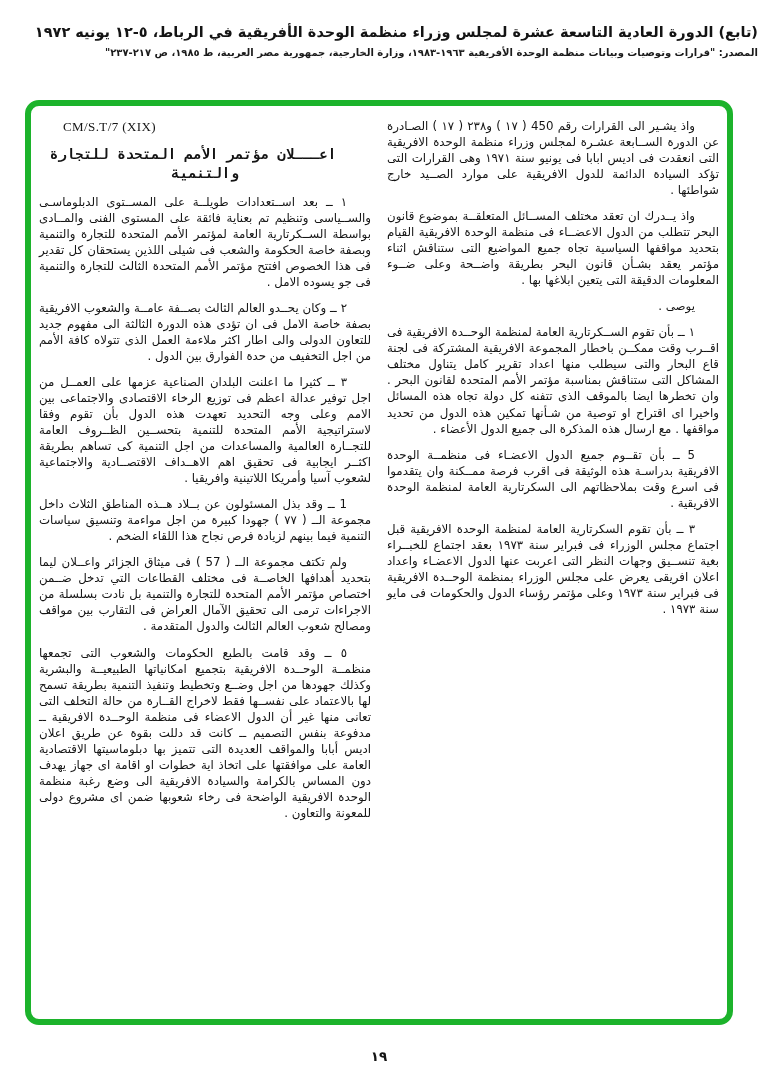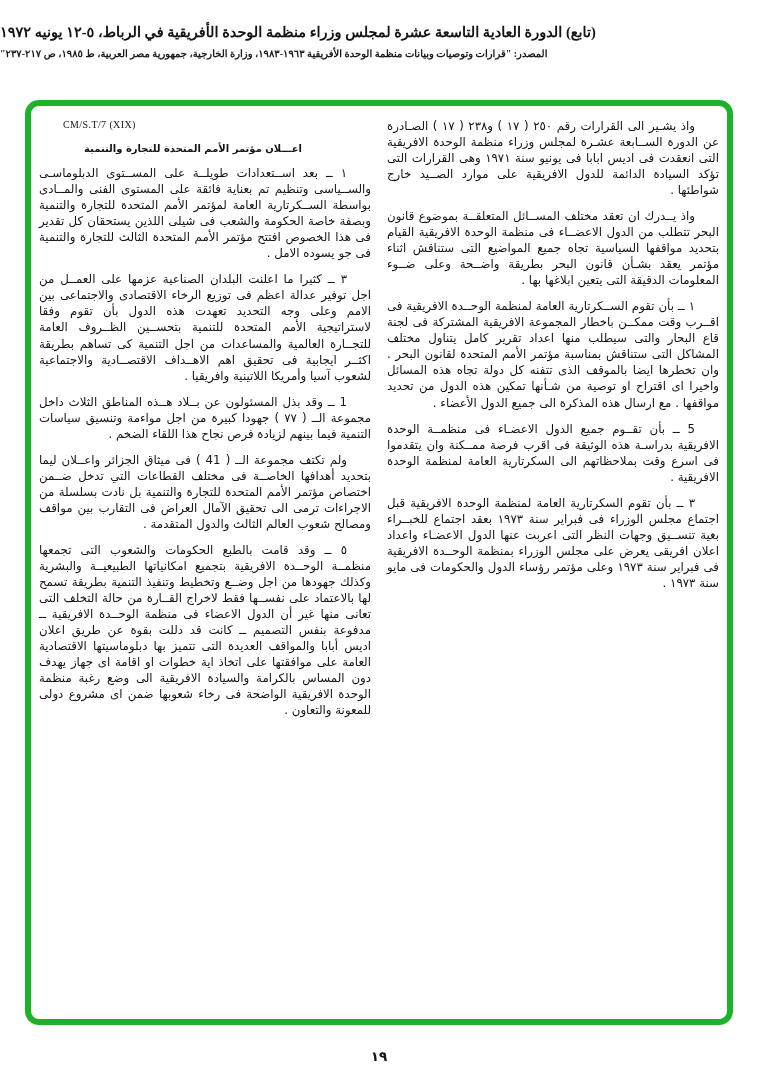--- a/index.html
+++ b/index.html
@@ -6,23 +6,22 @@
   body {
     width:758px; height:1078px;
     background:#ffffff;
     color:#141414;
     font-family:"DejaVu Sans", sans-serif;
     position:relative;
     overflow:hidden;
   }
   .header {
     direction:rtl;
-    text-align:left;
+    text-align:right;
     padding-top:24px;
-    font-family:Liberation Serif, serif;
   }
   .header-line1 {
     font-size:14.5px;
     font-weight:bold;
     letter-spacing:0.2px;
   }
   .header-line2 {
     font-size:10px;
     font-weight:bold;
     margin-top:7px;
@@ -55,31 +54,32 @@
   }
   .col p {
     margin:0 0 10px 0;
     text-indent:24px;
   }
   .col p.flush { text-indent:0; }
   .doc-ref {
     direction:ltr;
     text-align:left;
     font-family:"Liberation Serif", serif;
-    font-size:10px;
+    font-size:13px;
     margin:8px 0 10px 2px;
     text-indent:0;
     letter-spacing:0.4px;
   }
   .doc-title {
     text-align:center;
     font-weight:bold;
-    font-size:10px;
+    font-size:14px;
     margin:0 0 14px 0;
     text-indent:0;
+    font-family:Liberation Mono, monospace;
   }
   .page-number {
     position:absolute;
     left:0; bottom:14px;
     width:100%;
     text-align:center;
     font-size:13.5px;
     font-weight:bold;
   }
 </style>
@@ -88,33 +88,35 @@
 
 <div class="header">
   <div class="header-line1">(تابع) الدورة العادية التاسعة عشرة لمجلس وزراء منظمة الوحدة الأفريقية في الرباط، ٥-١٢ يونيه ١٩٧٢</div>
   <div class="header-line2">المصدر: "قرارات وتوصيات وبيانات منظمة الوحدة الأفريقية ١٩٦٣-١٩٨٣، وزارة الخارجية، جمهورية مصر العربية، ط ١٩٨٥، ص ٢١٧-٢٣٧"</div>
 </div>
 
 <div class="frame">
   <div class="cols">
 
     <div class="col">
-      <p>واذ يشـير الى القرارات رقم ٢٥٠ ( ١٧ ) و٢٣٨ ( ١٧ ) الصـادرة عن الدورة الســابعة عشـرة لمجلس وزراء منظمة الوحدة الافريقية التى انعقدت فى اديس ابابا فى يونيو سنة ١٩٧١ وهى القرارات التى تؤكد السيادة الدائمة للدول الافريقية على موارد الصــيد خارج شواطئها .</p>
+      <p>واذ يشـير الى القرارات رقم 450 ( ١٧ ) و٢٣٨ ( ١٧ ) الصـادرة عن الدورة الســابعة عشـرة لمجلس وزراء منظمة الوحدة الافريقية التى انعقدت فى اديس ابابا فى يونيو سنة ١٩٧١ وهى القرارات التى تؤكد السيادة الدائمة للدول الافريقية على موارد الصــيد خارج شواطئها .</p>
       <p>واذ يــدرك ان تعقد مختلف المســائل المتعلقــة بموضوع قانون البحر تتطلب من الدول الاعضــاء فى منظمة الوحدة الافريقية القيام بتحديد مواقفها السياسية تجاه جميع المواضيع التى ستناقش اثناء مؤتمر يعقد بشـأن قانون البحر بطريقة واضــحة وعلى ضــوء المعلومات الدقيقة التى يتعين ابلاغها بها .</p>
+      <p>يوصى .</p>
       <p>١ ــ بأن تقوم الســكرتارية العامة لمنظمة الوحــدة الافريقية فى اقــرب وقت ممكــن باخطار المجموعة الافريقية المشتركة فى لجنة قاع البحار والتى سيطلب منها اعداد تقرير كامل يتناول مختلف المشاكل التى ستناقش بمناسبة مؤتمر الأمم المتحدة لقانون البحر . وان تخطرها ايضا بالموقف الذى تتفنه كل دولة تجاه هذه المسائل واخيرا اى اقتراح او توصية من شـأنها تمكين هذه الدول من تحديد مواقفها . مع ارسال هذه المذكرة الى جميع الدول الأعضاء .</p>
       <p>5 ــ بأن تقــوم جميع الدول الاعضـاء فى منظمــة الوحدة الافريقية بدراسـة هذه الوثيقة فى اقرب فرصة ممــكنة وان يتقدموا فى اسرع وقت بملاحظاتهم الى السكرتارية العامة لمنظمة الوحدة الافريقية .</p>
       <p>٣ ــ بأن تقوم السكرتارية العامة لمنظمة الوحدة الافريقية قبل اجتماع مجلس الوزراء فى فبراير سنة ١٩٧٣ بعقد اجتماع للخبــراء بغية تنســيق وجهات النظر التى اعربت عنها الدول الاعضـاء واعداد اعلان افريقى يعرض على مجلس الوزراء بمنظمة الوحــدة الافريقية فى فبراير سنة ١٩٧٣ وعلى مؤتمر رؤساء الدول والحكومات فى مايو سنة ١٩٧٣ .</p>
     </div>
 
     <div class="col">
       <p class="doc-ref">CM/S.T/7 (XIX)</p>
       <p class="doc-title">اعـــلان مؤتمر الأمم المتحدة للتجارة والتنمية</p>
       <p>١ ــ بعد اســتعدادات طويلــة على المســتوى الدبلوماسـى والســياسى وتنظيم تم بعناية فائقة على المستوى الفنى والمــادى بواسطة الســكرتارية العامة لمؤتمر الأمم المتحدة للتجارة والتنمية وبصفة خاصة الحكومة والشعب فى شيلى اللذين يستحقان كل تقدير فى هذا الخصوص افتتح مؤتمر الأمم المتحدة الثالث للتجارة والتنمية فى جو يسوده الامل .</p>
+      <p>٢ ــ وكان يحــدو العالم الثالث بصــفة عامــة والشعوب الافريقية بصفة خاصة الامل فى ان تؤدى هذه الدورة الثالثة الى مفهوم جديد للتعاون الدولى والى اطار اكثر ملاءمة العمل الذى تتولاه كافة الأمم من اجل التخفيف من حدة الفوارق بين الدول .</p>
       <p>٣ ــ كثيرا ما اعلنت البلدان الصناعية عزمها على العمــل من اجل توفير عدالة اعظم فى توزيع الرخاء الاقتصادى والاجتماعى بين الامم وعلى وجه التحديد تعهدت هذه الدول بأن تقوم وفقا لاستراتيجية الأمم المتحدة للتنمية بتحســين الظــروف العامة للتجــارة العالمية والمساعدات من اجل التنمية كى تساهم بطريقة اكثــر ايجابية فى تحقيق اهم الاهــداف الاقتصــادية والاجتماعية لشعوب آسيا وأمريكا اللاتينية وافريقيا .</p>
       <p>1 ــ وقد بذل المسئولون عن بــلاد هــذه المناطق الثلاث داخل مجموعة الــ ( ٧٧ ) جهودا كبيرة من اجل مواءمة وتنسيق سياسات التنمية فيما بينهم لزيادة فرص نجاح هذا اللقاء الضخم .</p>
-      <p>ولم تكتف مجموعة الــ ( 41 ) فى ميثاق الجزائر واعــلان ليما بتحديد أهدافها الخاصــة فى مختلف القطاعات التي تدخل ضــمن اختصاص مؤتمر الأمم المتحدة للتجارة والتنمية بل نادت بسلسلة من الاجراءات ترمى الى تحقيق الآمال العراض فى التقارب بين مواقف ومصالح شعوب العالم الثالث والدول المتقدمة .</p>
+      <p>ولم تكتف مجموعة الــ ( 57 ) فى ميثاق الجزائر واعــلان ليما بتحديد أهدافها الخاصــة فى مختلف القطاعات التي تدخل ضــمن اختصاص مؤتمر الأمم المتحدة للتجارة والتنمية بل نادت بسلسلة من الاجراءات ترمى الى تحقيق الآمال العراض فى التقارب بين مواقف ومصالح شعوب العالم الثالث والدول المتقدمة .</p>
       <p>٥ ــ وقد قامت بالطبع الحكومات والشعوب التى تجمعها منظمــة الوحــدة الافريقية بتجميع امكانياتها الطبيعيــة والبشرية وكذلك جهودها من اجل وضــع وتخطيط وتنفيذ التنمية بطريقة تسمح لها بالاعتماد على نفســها فقط لاخراج القــارة من حالة التخلف التى تعانى منها غير أن الدول الاعضاء فى منظمة الوحــدة الافريقية ــ مدفوعة بنفس التصميم ــ كانت قد دللت بقوة عن طريق اعلان اديس أبابا والمواقف العديدة التى تتميز بها دبلوماسيتها الاقتصادية العامة على موافقتها على اتخاذ اية خطوات او اقامة اى جهاز يهدف دون المساس بالكرامة والسيادة الافريقية الى وضع رغبة منظمة الوحدة الافريقية الواضحة فى رخاء شعوبها ضمن اى مشروع دولى للمعونة والتعاون .</p>
     </div>
 
   </div>
 </div>
 
 <div class="page-number">١٩</div>
 
 </body></html>

